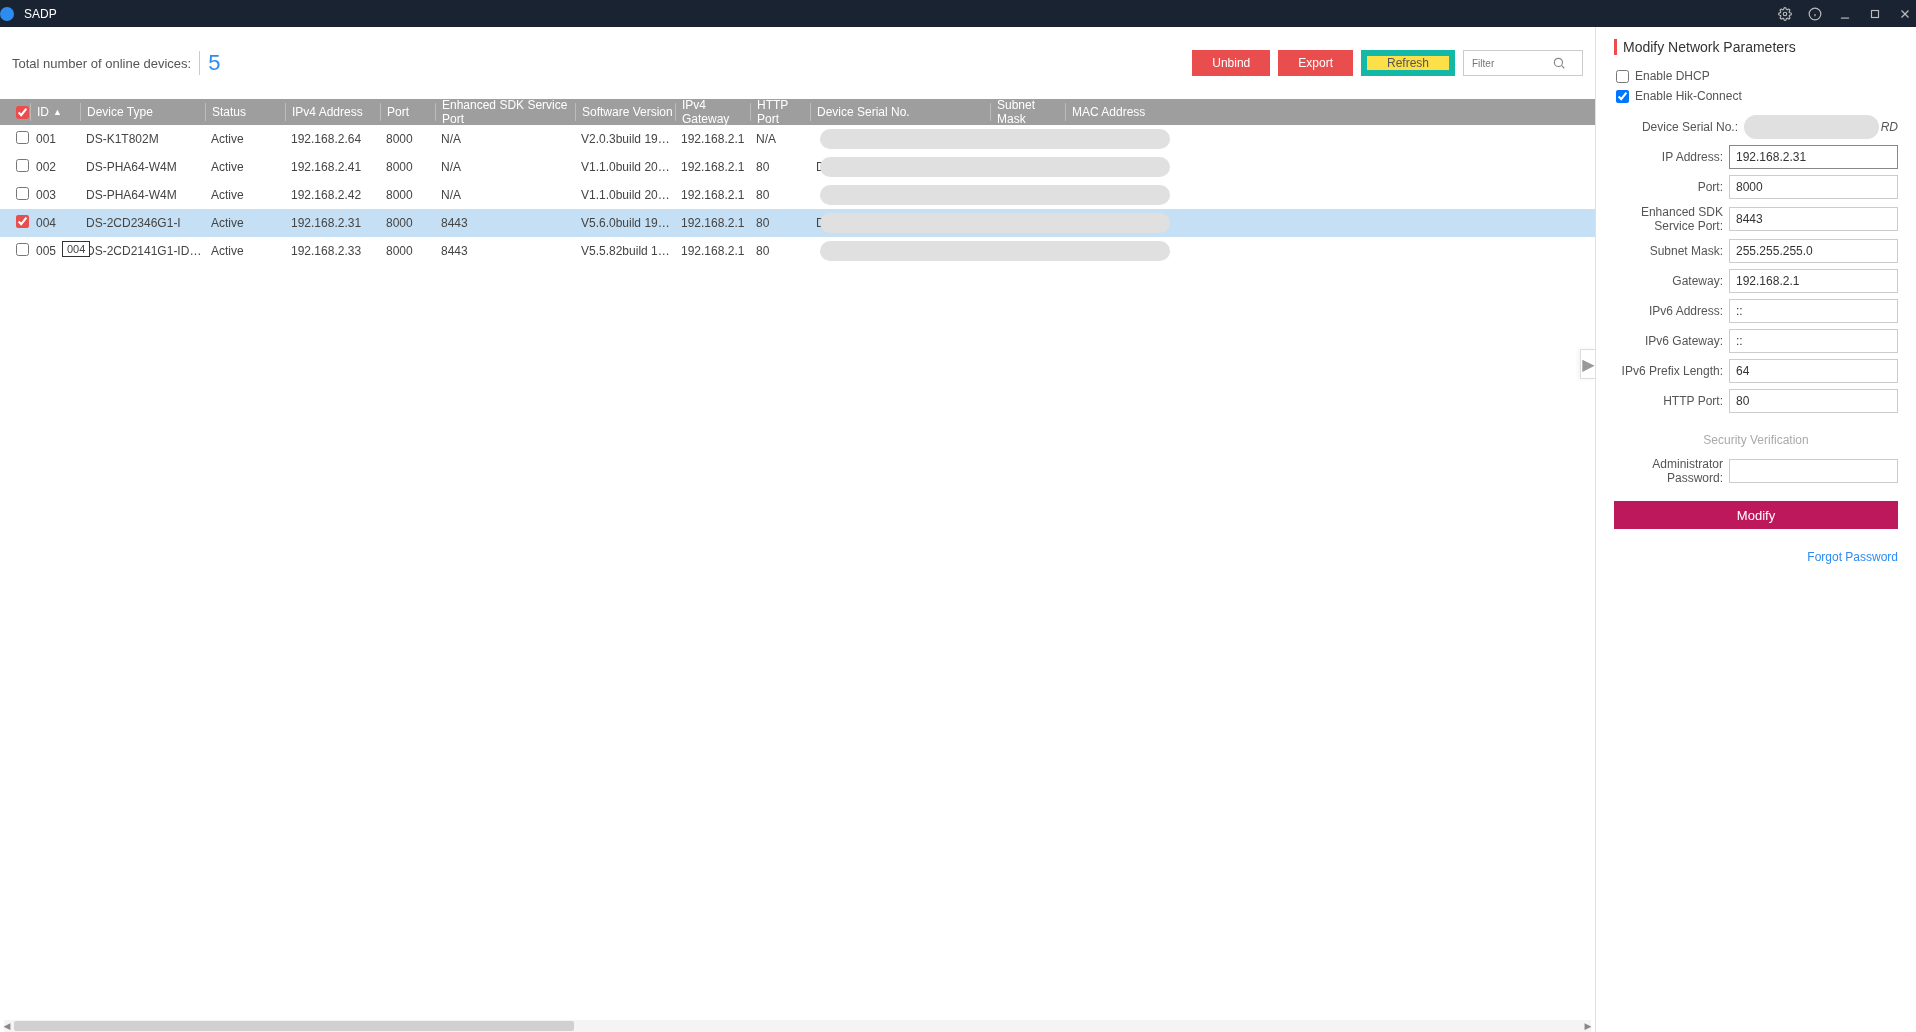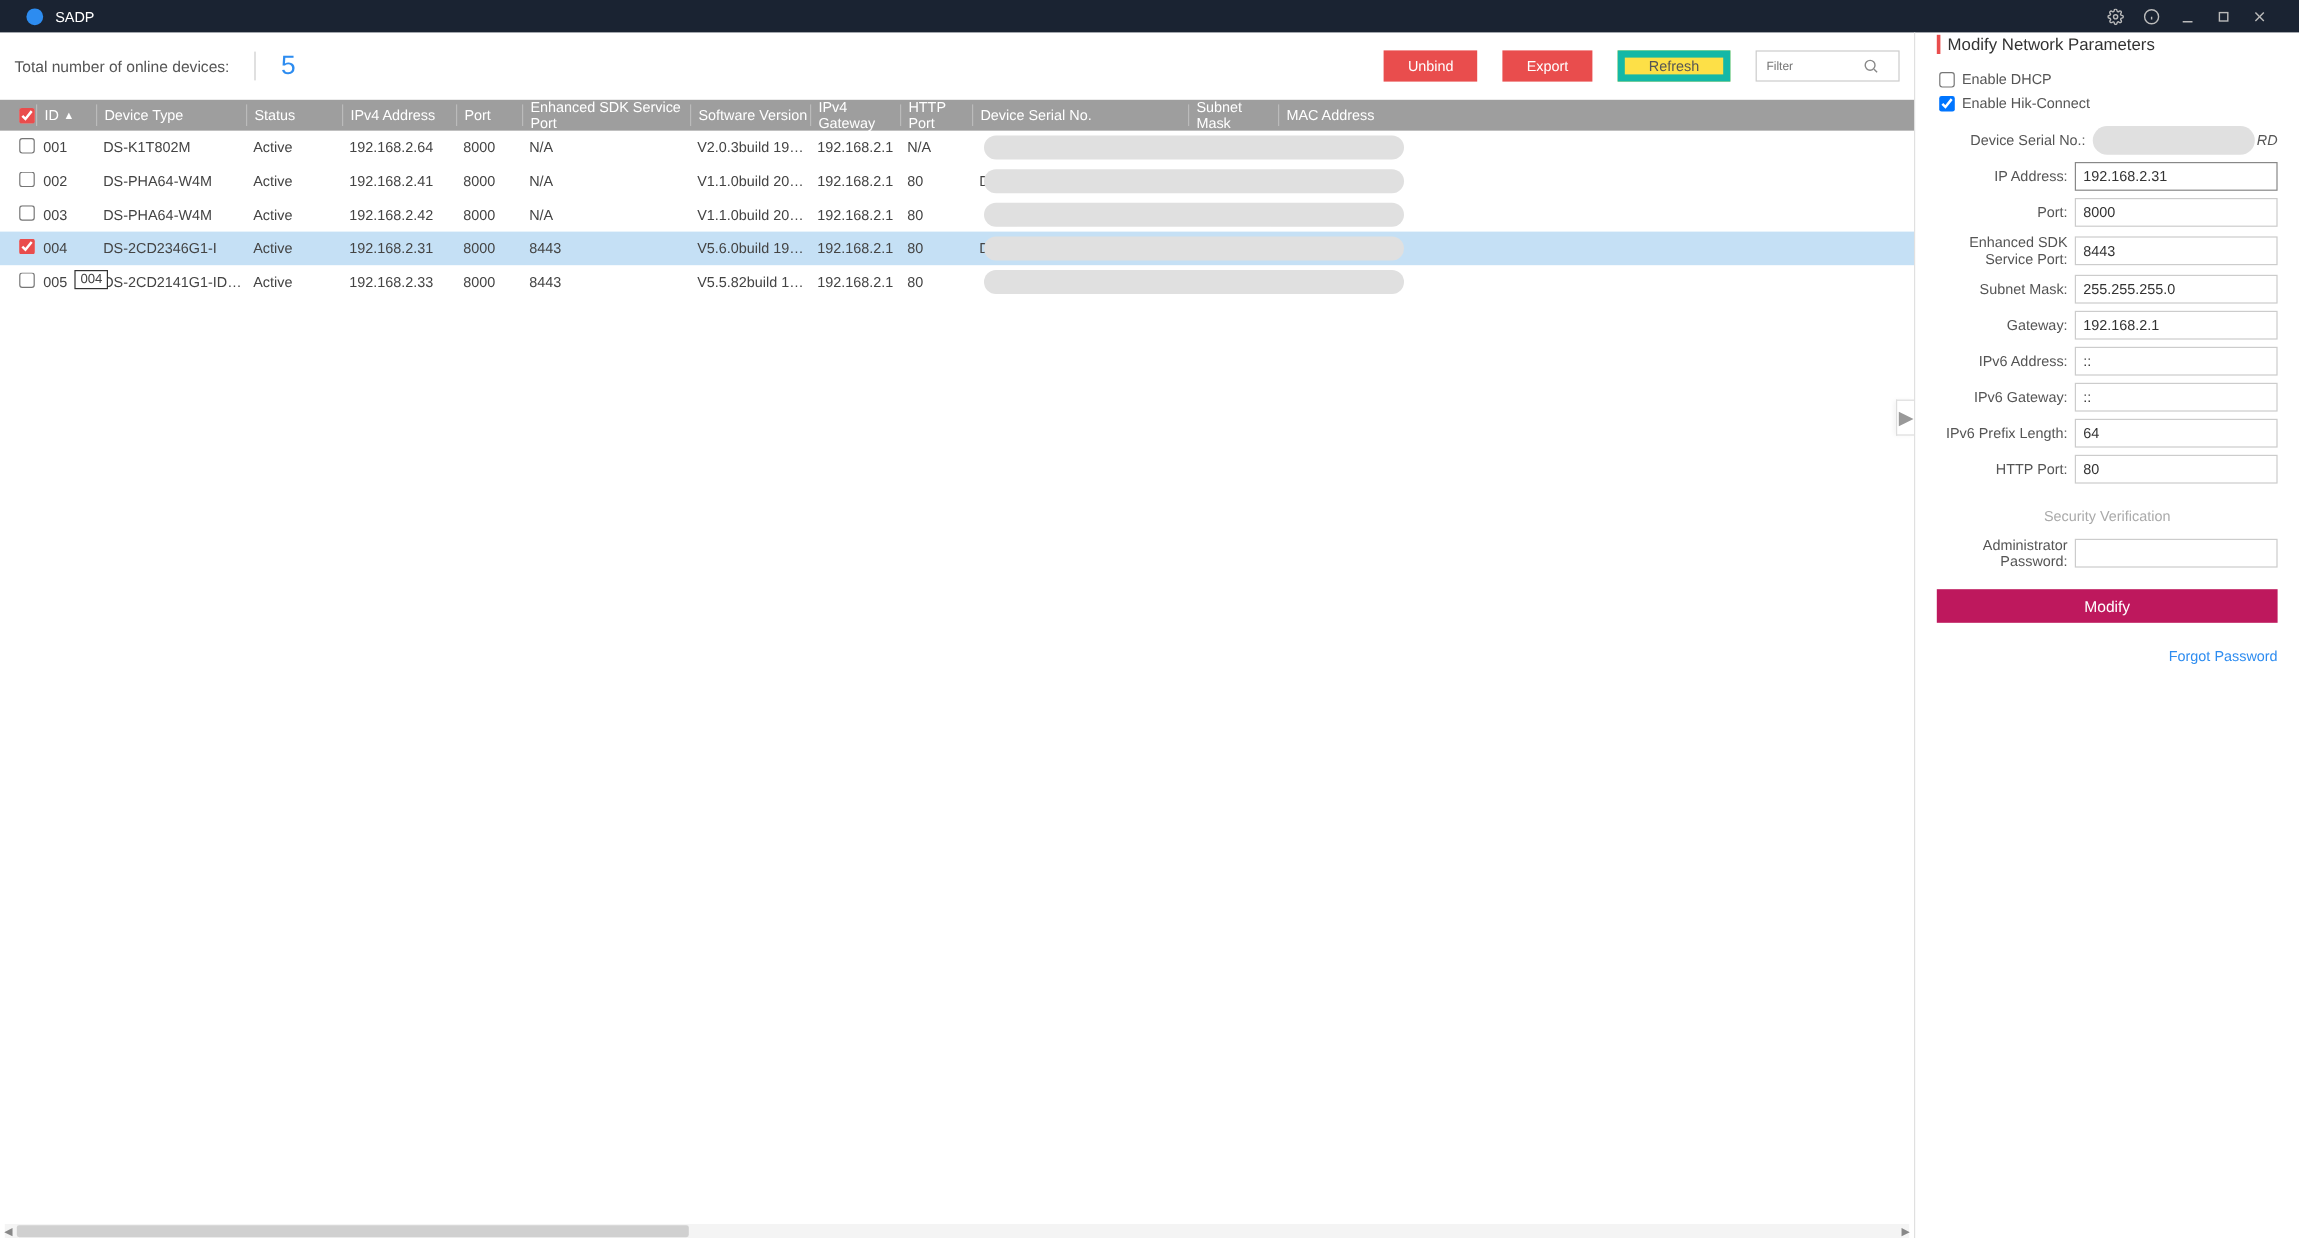--- a/index.html
+++ b/index.html
@@ -1,32 +1,32 @@
 <!DOCTYPE html>
 <html><head>
 <meta charset="utf-8">
 <style>
 * { margin: 0; padding: 0; box-sizing: border-box; font-family: "Segoe UI", Arial, sans-serif; }
 body { width: 1916px; height: 1032px; background: #fff; overflow: hidden; position: relative; }
 
 
-.titlebar { height: 27px; background: #1a2332; color: #fff; display: flex; align-items: center; padding: 0 22px; font-size: 12px; }
+.titlebar { height: 27px; background: #1a2332; color: #fff; display: flex; align-items: center; padding: 0 0; font-size: 12px; }
 .titlebar .app-icon { width: 14px; height: 14px; border-radius: 50%; background: #2d8cf0; margin-right: 10px; }
 .titlebar .title { font-weight: 500; }
 .titlebar .spacer { flex: 1; }
 .titlebar .win-icon { width: 22px; height: 22px; margin-left: 8px; display: flex; align-items: center; justify-content: center; cursor: pointer; color: #bbb; }
 .titlebar .win-icon svg { width: 14px; height: 14px; }
 
 
 .main { display: flex; height: calc(100% - 27px); }
 .left { flex: 1; display: flex; flex-direction: column; border-right: 1px solid #e0e0e0; position: relative; }
-.right { width: 320px; padding: 2px 18px; position: relative; }
-
-
-.toolbar { height: 56px; display: flex; align-items: center; padding: 0 12px; gap: 13px; }
+.right { width: 320px; padding: 12px 18px; position: relative; }
+
+
+.toolbar { height: 72px; display: flex; align-items: center; padding: 0 12px; }
 .count-label { font-size: 13px; color: #555; }
 .count-sep { width: 1px; height: 24px; background: #ccc; margin: 0 8px; }
 .count-num { font-size: 22px; color: #2d8cf0; font-weight: 400; }
 .toolbar .spacer { flex: 1; }
 .btn { height: 26px; padding: 0 20px; font-size: 12px; border: none; cursor: pointer; margin-left: 8px; }
 .btn-red { background: #e94d4d; color: #fff; }
 .btn-white { background: #fde047; color: #555; border: 6px solid #14b8a6; }
 .filter-box { display: flex; align-items: center; border: 1px solid #ccc; height: 26px; margin-left: 8px; padding: 0 8px; width: 120px; }
 .filter-box input { border: none; outline: none; font-size: 10px; width: 80px; color: #888; }
 .filter-box svg { width: 14px; height: 14px; color: #888; }

